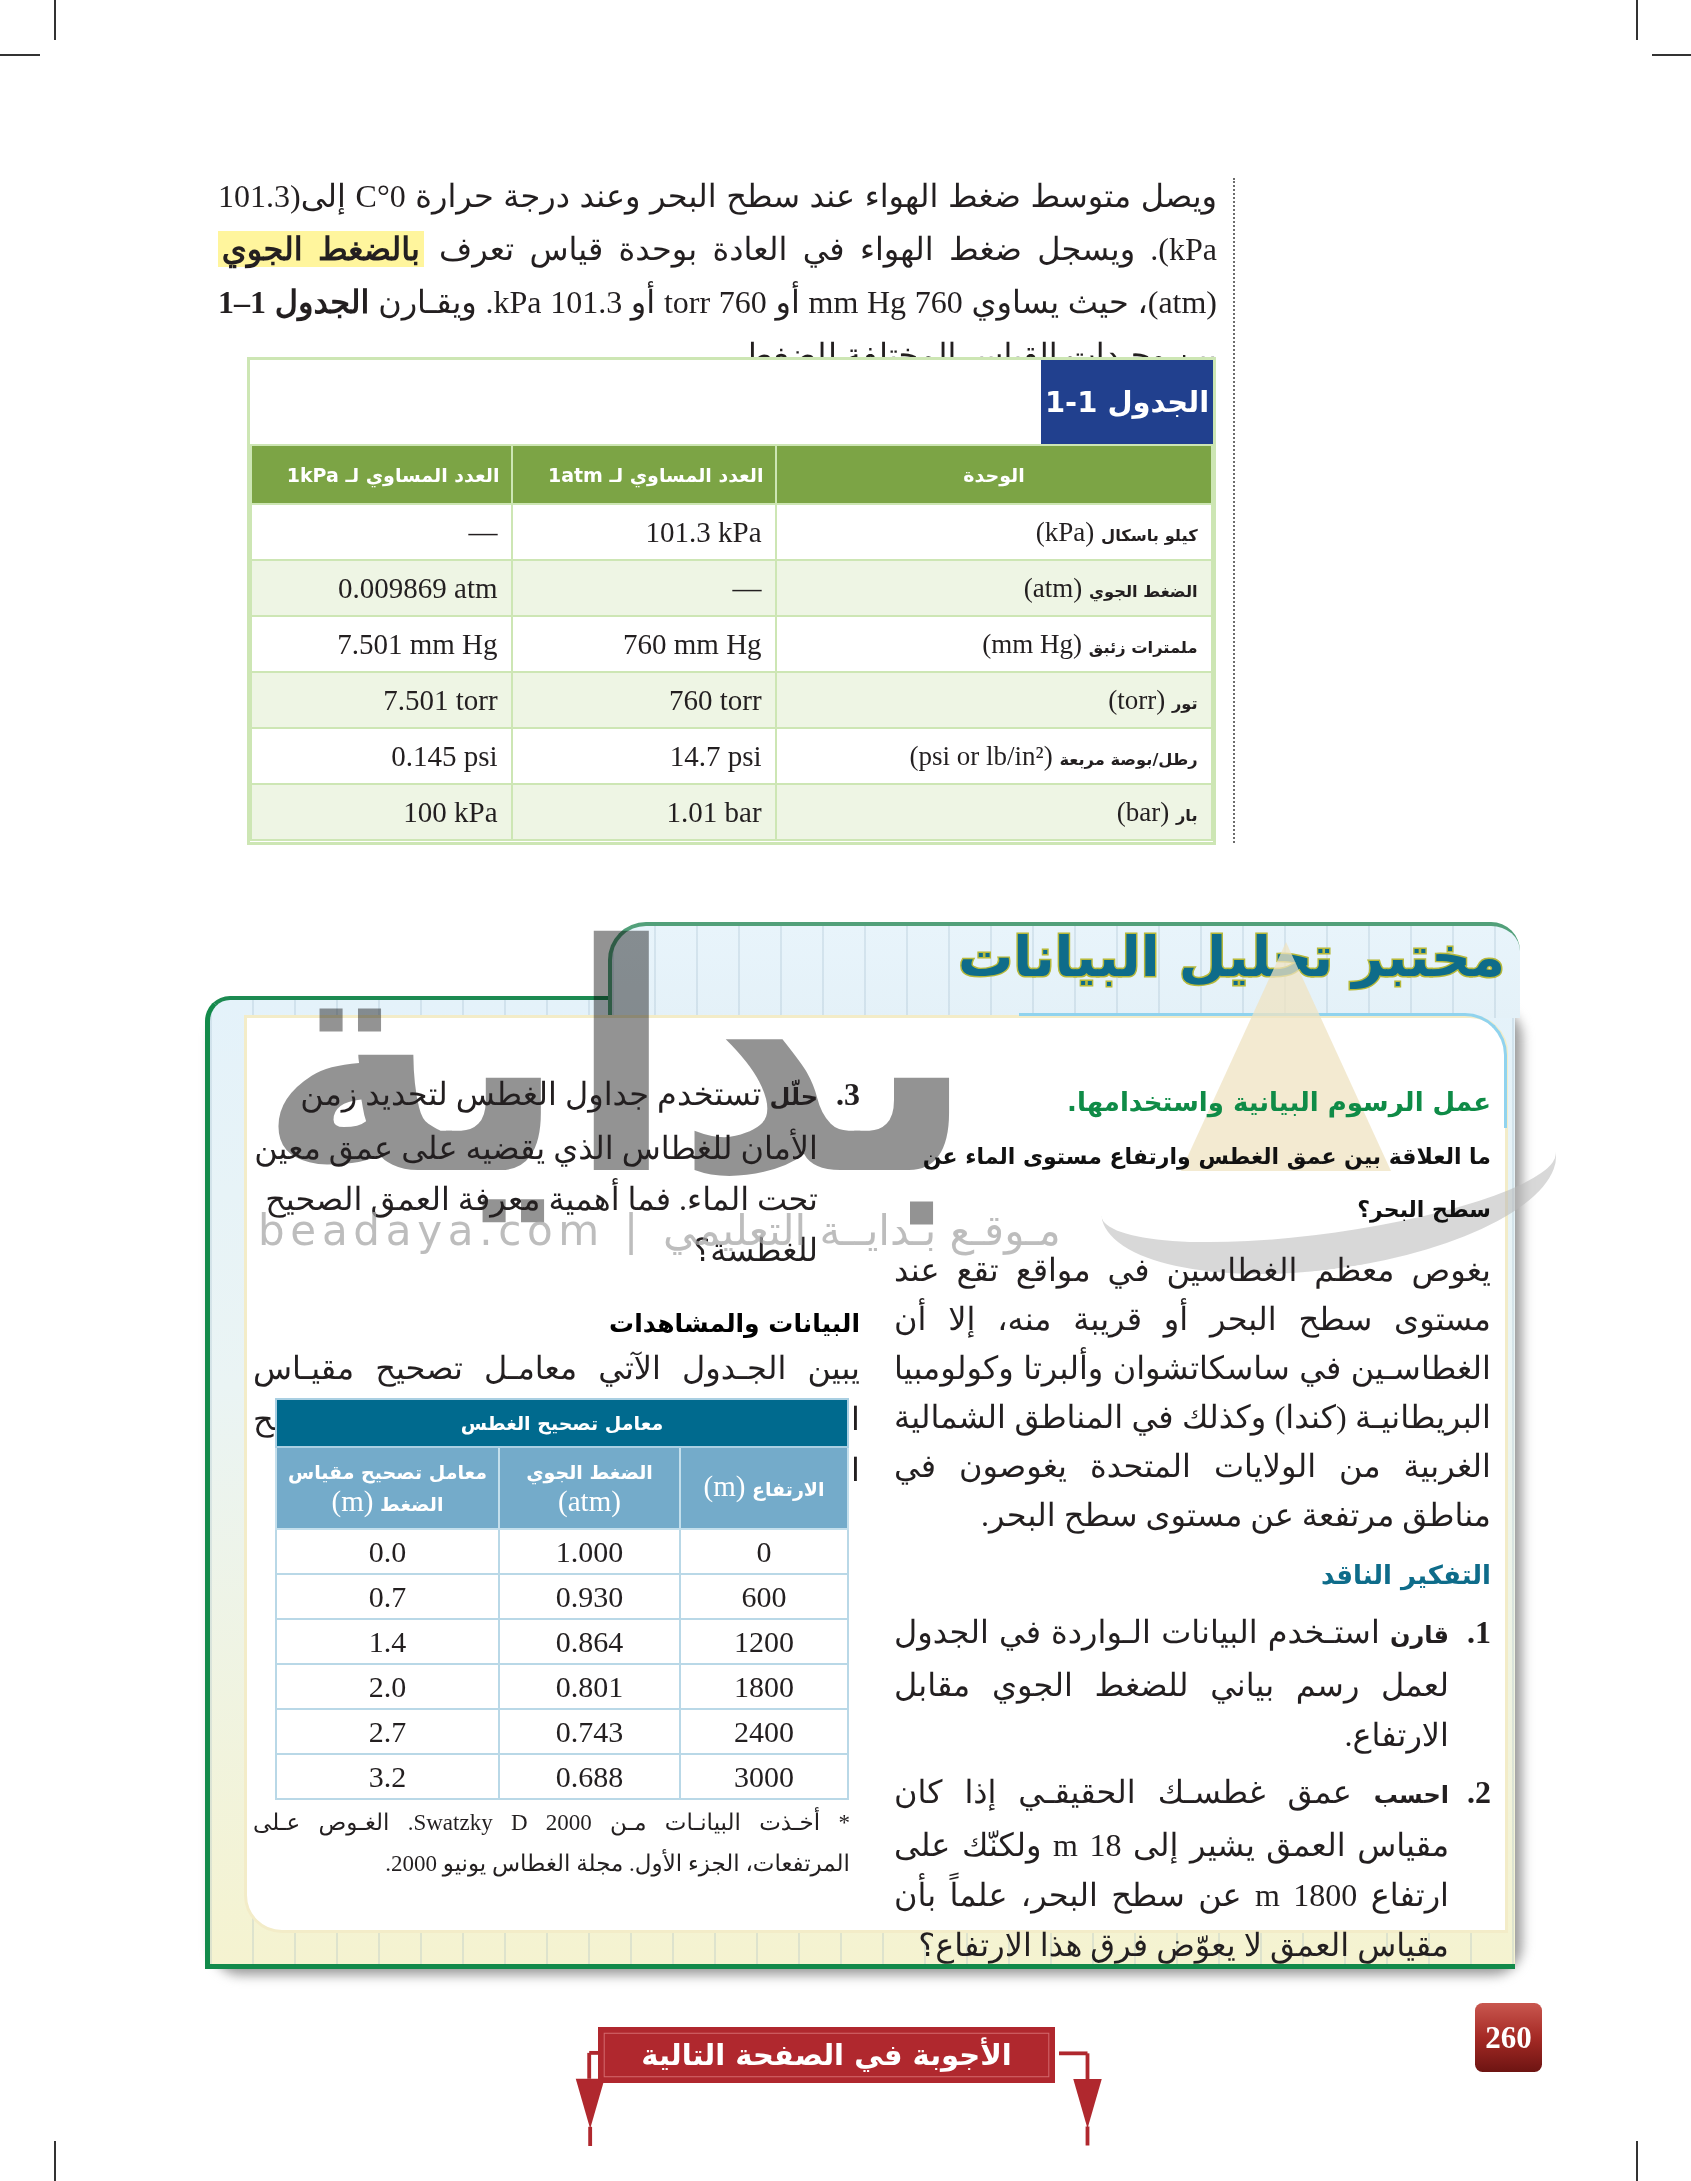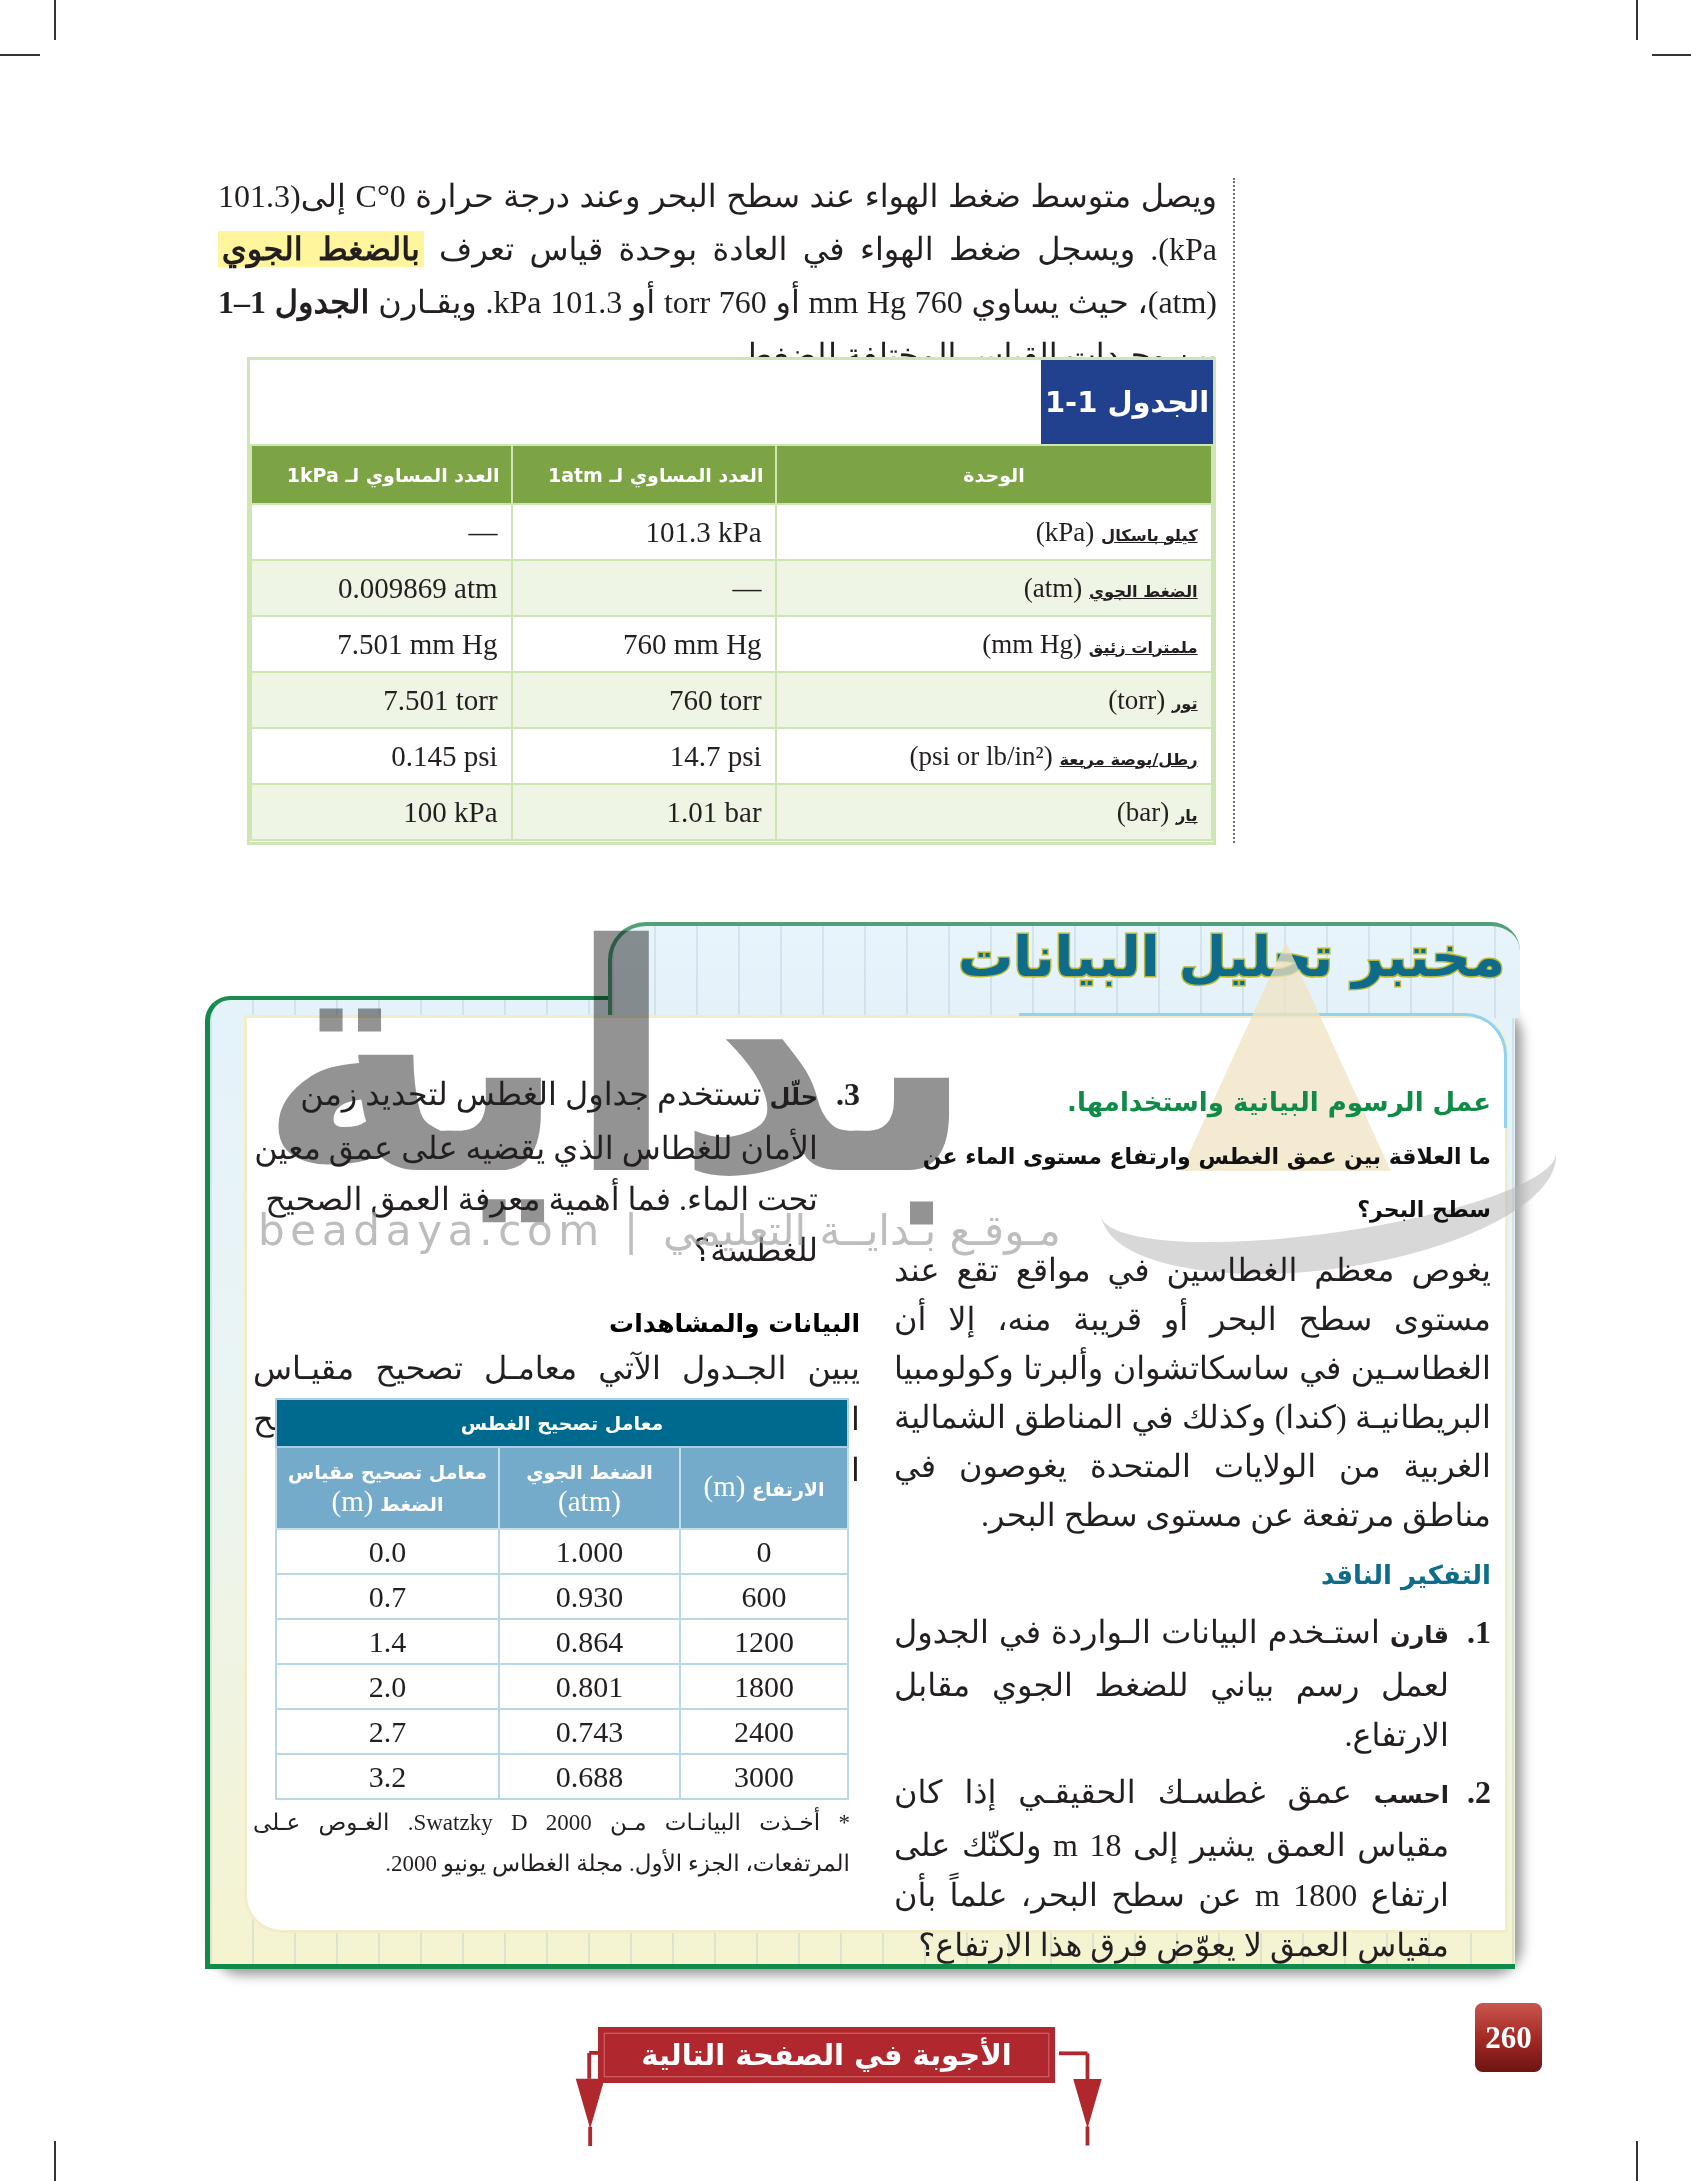--- a/index.html
+++ b/index.html
@@ -22,21 +22,21 @@
               font-family:"DejaVu Sans", sans-serif; font-weight:bold; font-size:29px; display:flex; align-items:center; justify-content:center; direction:rtl; }
   #t11 .ttitle { position:absolute; right:249px; top:0; height:84px; display:flex; align-items:center;
                  color:#21408e; font-family:"DejaVu Sans", sans-serif; font-weight:bold; font-size:26px; direction:rtl; }
   #t11 table { position:absolute; left:0; top:84px; width:100%; border-collapse:collapse; direction:rtl; }
   #t11 th { background:#7ca445; color:#fff; height:57px; font-family:"DejaVu Sans", sans-serif; font-weight:bold; font-size:19px;
             border:2.9px solid #cde6b4; padding:0 11.5px; }
   #t11 th.c0 { text-align:center; width:411px; }
   #t11 th.c1, #t11 th.c2 { text-align:right; }
   #t11 td { height:54px; border:2.9px solid #cde6b4; font-family:"Liberation Serif", serif; font-size:29px; padding:0 13.4px; text-align:left; }
   #t11 td.unit { text-align:right; font-size:27px; }
-  #t11 td.unit .ar { font-family:"DejaVu Sans", sans-serif; font-weight:bold; font-size:16.3px;text-decoration:underline; }
+  #t11 td.unit .ar { font-family:"DejaVu Sans", sans-serif; font-weight:bold; font-size:16.3px; }
   #t11 tr.alt td { background:#eef5e4; }
 
   
   #lab-shadow { left:212px; top:1008px; width:1310px; height:967px; background:#9a9a9a; filter:blur(5.7px); border-radius:29px; }
   #lab-outer { left:205px; top:996px; width:1310px; height:973px;
                background: repeating-linear-gradient(90deg, rgba(140,170,190,0.22) 0 1.9px, transparent 1.9px 42px),
                            linear-gradient(180deg,#e4f2fa 0%, #eaf4f4 40%, #f5f3d0 100%);
                border:5.7px solid #128a4a; border-right:none; border-top:4.8px solid #1c8a51; border-radius:25px 0 0 0; box-sizing:border-box; }
   #lab-tab { left:608px; top:922px; width:912px; height:96px;
              background: repeating-linear-gradient(90deg, rgba(140,170,190,0.22) 0 1.9px, transparent 1.9px 42px),

